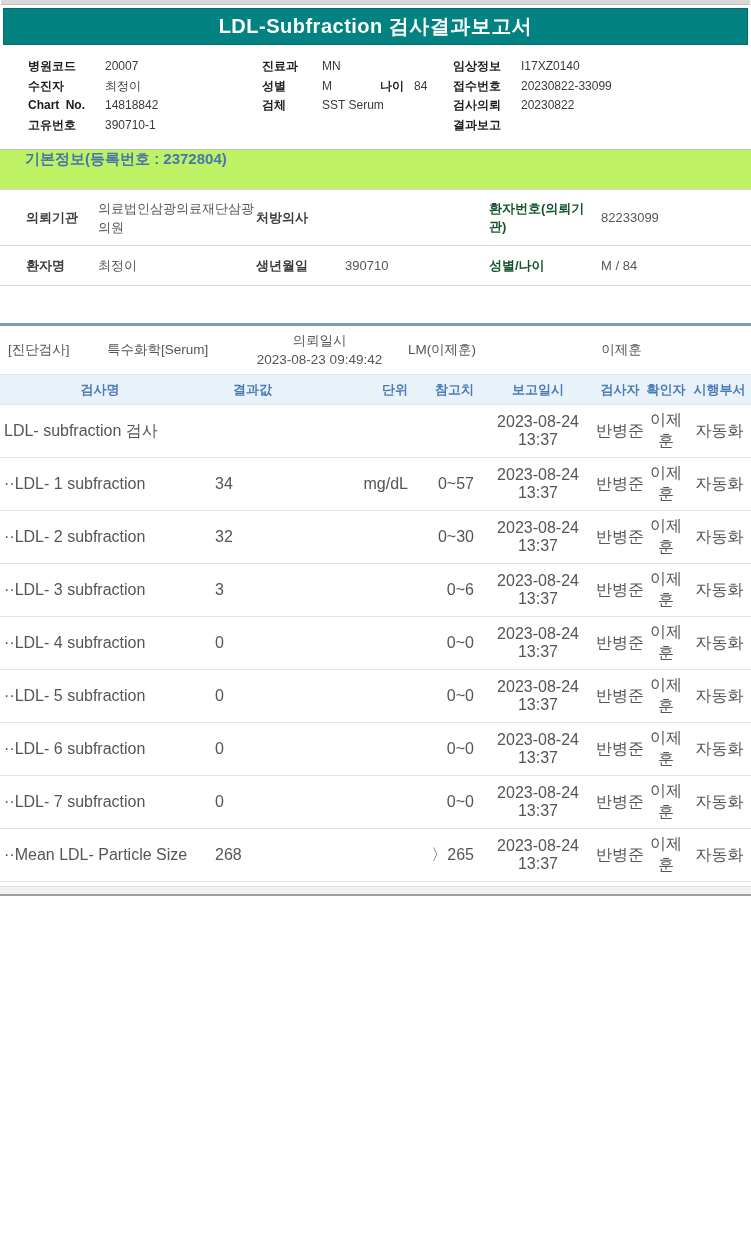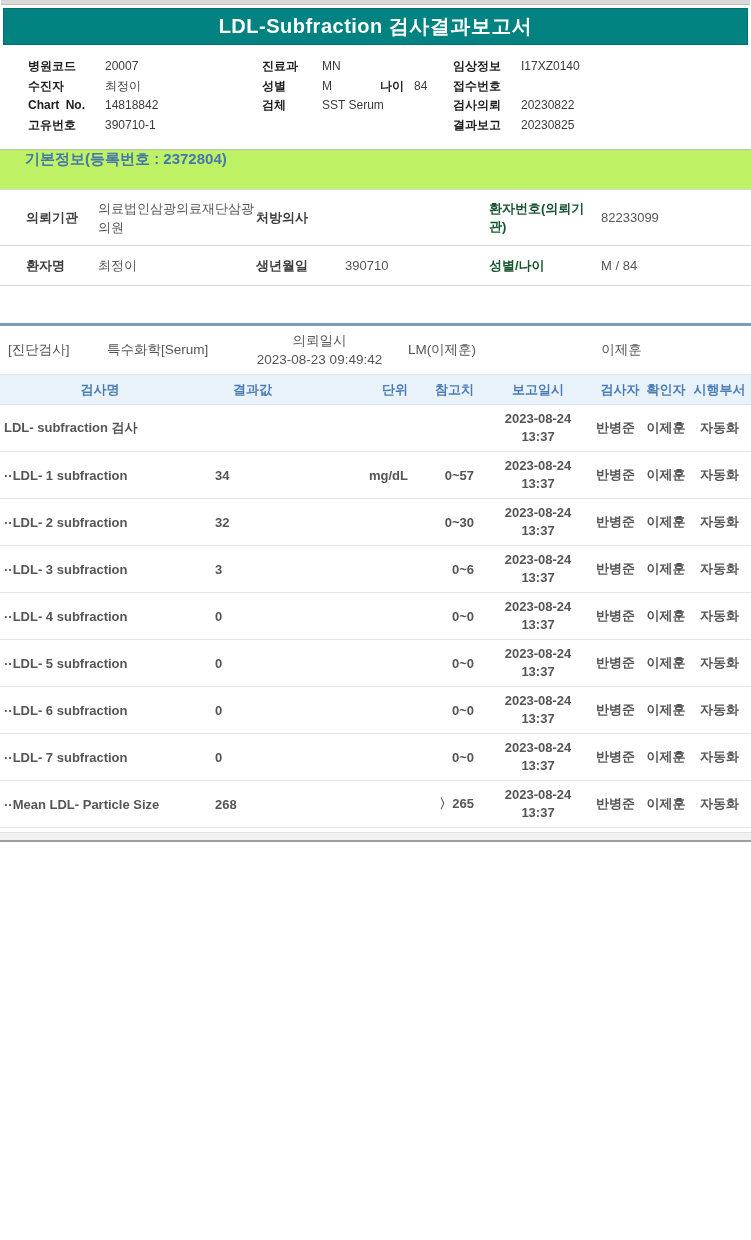--- a/index.html
+++ b/index.html
@@ -57,21 +57,21 @@
 
   
   .results-header { height:30px; background:#e9f1f9; border-bottom:1px solid #d9e4ef;
                     display:flex; align-items:center; font-size:13px; font-weight:bold; color:#4a7db5; }
   .results-header .rh { display:inline-block; }
   .c0{width:200px;text-align:center;} .c1{width:105px;text-align:center;}
   .c2{width:107px;text-align:right;padding-right:4px;} .c3{width:68px;text-align:right;padding-right:6px;}
   .c4{width:116px;text-align:center;} .c5{width:48px;text-align:center;}
   .c6{width:44px;text-align:center;} .c7{width:63px;text-align:center;}
 
-  .r-row { height:47px; display:flex; align-items:center; border-bottom:1px solid #e4e4e4; font-size:13px; color:#555;font-weight:bold; }
+  .r-row { height:53px; display:flex; align-items:center; border-bottom:1px solid #e4e4e4; font-size:16px; color:#555; }
   .rc-name { width:200px; padding-left:4px; }
   .rc-value { width:105px; padding-left:15px; }
   .rc-unit { width:107px; text-align:right; padding-right:4px; }
   .rc-ref { width:68px; text-align:right; padding-right:6px; }
   .rc-report { width:116px; text-align:center; line-height:18px; }
   .rc-report span { display:block; }
   .rc-tester { width:48px; }
   .rc-confirm { width:44px; text-align:center; }
   .rc-dept { width:63px; text-align:center; }
 
@@ -107,20 +107,21 @@
   <div class="info-row r2">
     <span class="l1"><i>수진자</i></span>
     <span class="v1">최정이</span>
     <span class="l2">성별</span>
     <span class="v2">
       <span class="v2main">M</span>
       <span class="agelab">나이</span>
       <span class="agev">84</span>
     </span>
     <span class="l3"><i>접수번호</i></span>
+    <span class="v3">20230822-33099</span>
   </div>
 
   <div class="info-row r3">
     <span class="l1"><i>Chart No.</i></span>
     <span class="v1">14818842</span>
     <span class="l2">검체</span>
     <span class="v2">
       <span class="v2main">SST Serum</span>
       <span class="agelab"></span>
       <span class="agev"></span>
@@ -132,21 +133,20 @@
   <div class="info-row r4">
     <span class="l1"><i>고유번호</i></span>
     <span class="v1">390710-1</span>
     <span class="l2"></span>
     <span class="v2">
       <span class="v2main"></span>
       <span class="agelab"></span>
       <span class="agev"></span>
     </span>
     <span class="l3"><i>결과보고</i></span>
-    <span class="v3">20230825</span>
   </div>
 </div>
 
   <div class="basic-band">
     <span class="b">기본정보(등록번호 : 2372804)</span>
   </div>
 
   <div class="patient-table">
   <div class="p-row r0">
     <span class="pl1"><i>의뢰기관</i></span>

